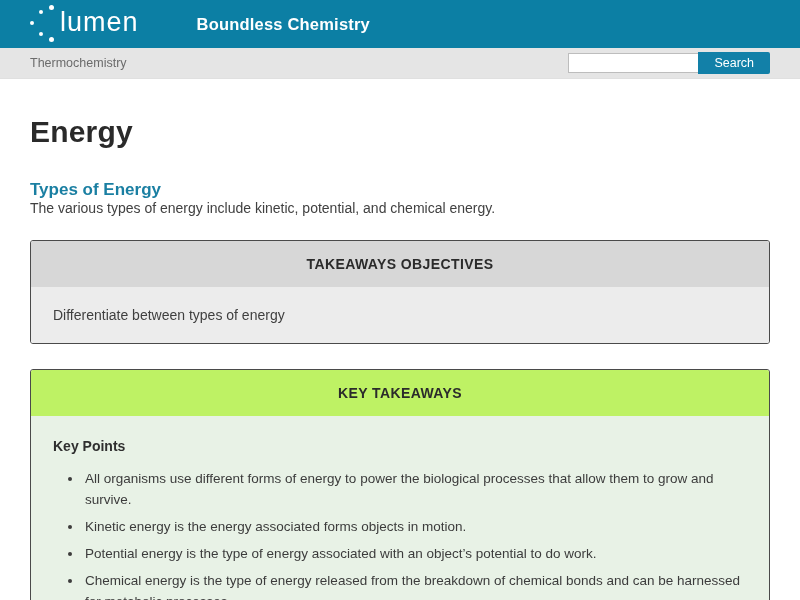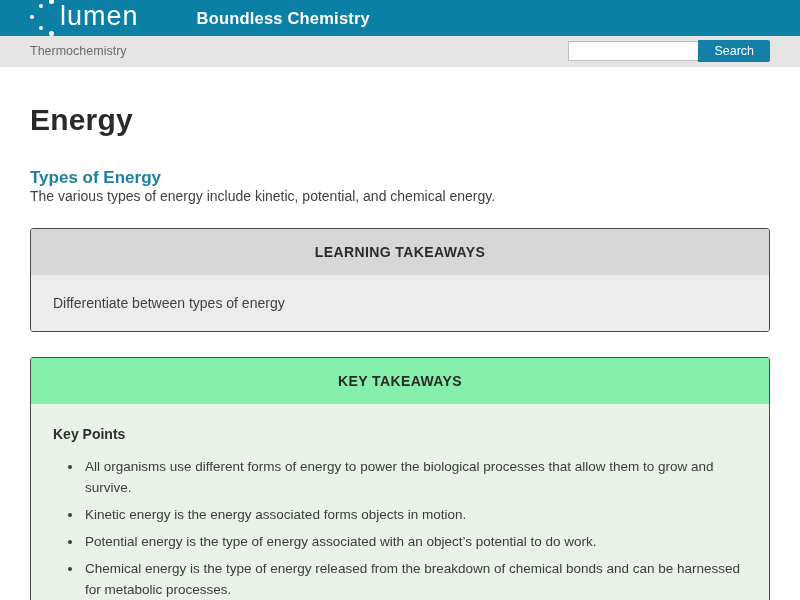--- a/index.html
+++ b/index.html
@@ -5,21 +5,21 @@
   * { margin: 0; padding: 0; box-sizing: border-box; }
   html, body { width: 800px; height: 600px; overflow: hidden; }
   body {
     font-family: "Liberation Sans", sans-serif;
     background: #ffffff;
     color: #3f3f3f;
   }
 
   
   .topbar {
-    height: 36px;
+    height: 48px;
     background: #0c7fa4;
     display: flex;
     align-items: center;
     padding: 0 30px;
   }
   .logo {
     display: flex;
     align-items: center;
     cursor: pointer;
   }
@@ -128,21 +128,21 @@
     display: flex;
     align-items: center;
     justify-content: center;
     font-size: 14px;
     font-weight: bold;
     color: #2b2b2b;
     letter-spacing: 0.4px;
   }
   .callout-lo .callout-header { background: #d7d7d7; }
   .callout-lo .callout-body   { background: #ececec; padding: 20px 22px; }
-  .callout-kt .callout-header { background: #86efac; }
+  .callout-kt .callout-header { background: #bef264; }
   .callout-kt .callout-body   { background: #e8f2e6; padding: 22px 22px 40px 22px; }
 
   .objective-text { font-size: 14px; color: #3f3f3f; }
 
   .key-points-label {
     font-size: 14px;
     font-weight: bold;
     color: #2f2f2f;
   }
   .key-points-list {
@@ -182,21 +182,21 @@
     <button class="search-button">Search</button>
   </div>
 </nav>
 
 <main class="content">
   <h1 class="page-title">Energy</h1>
   <h2 class="section-title">Types of Energy</h2>
   <p class="intro">The various types of energy include kinetic, potential, and chemical energy.</p>
 
   <section class="callout callout-lo">
-    <div class="callout-header">LEARNING TAKEAWAYS</div>
+    <div class="callout-header">TAKEAWAYS OBJECTIVES</div>
     <div class="callout-body">
       <p class="objective-text">Differentiate between types of energy</p>
     </div>
   </section>
 
   <section class="callout callout-kt">
     <div class="callout-header">KEY TAKEAWAYS</div>
     <div class="callout-body">
       <h3 class="key-points-label">Key Points</h3>
       <ul class="key-points-list">

